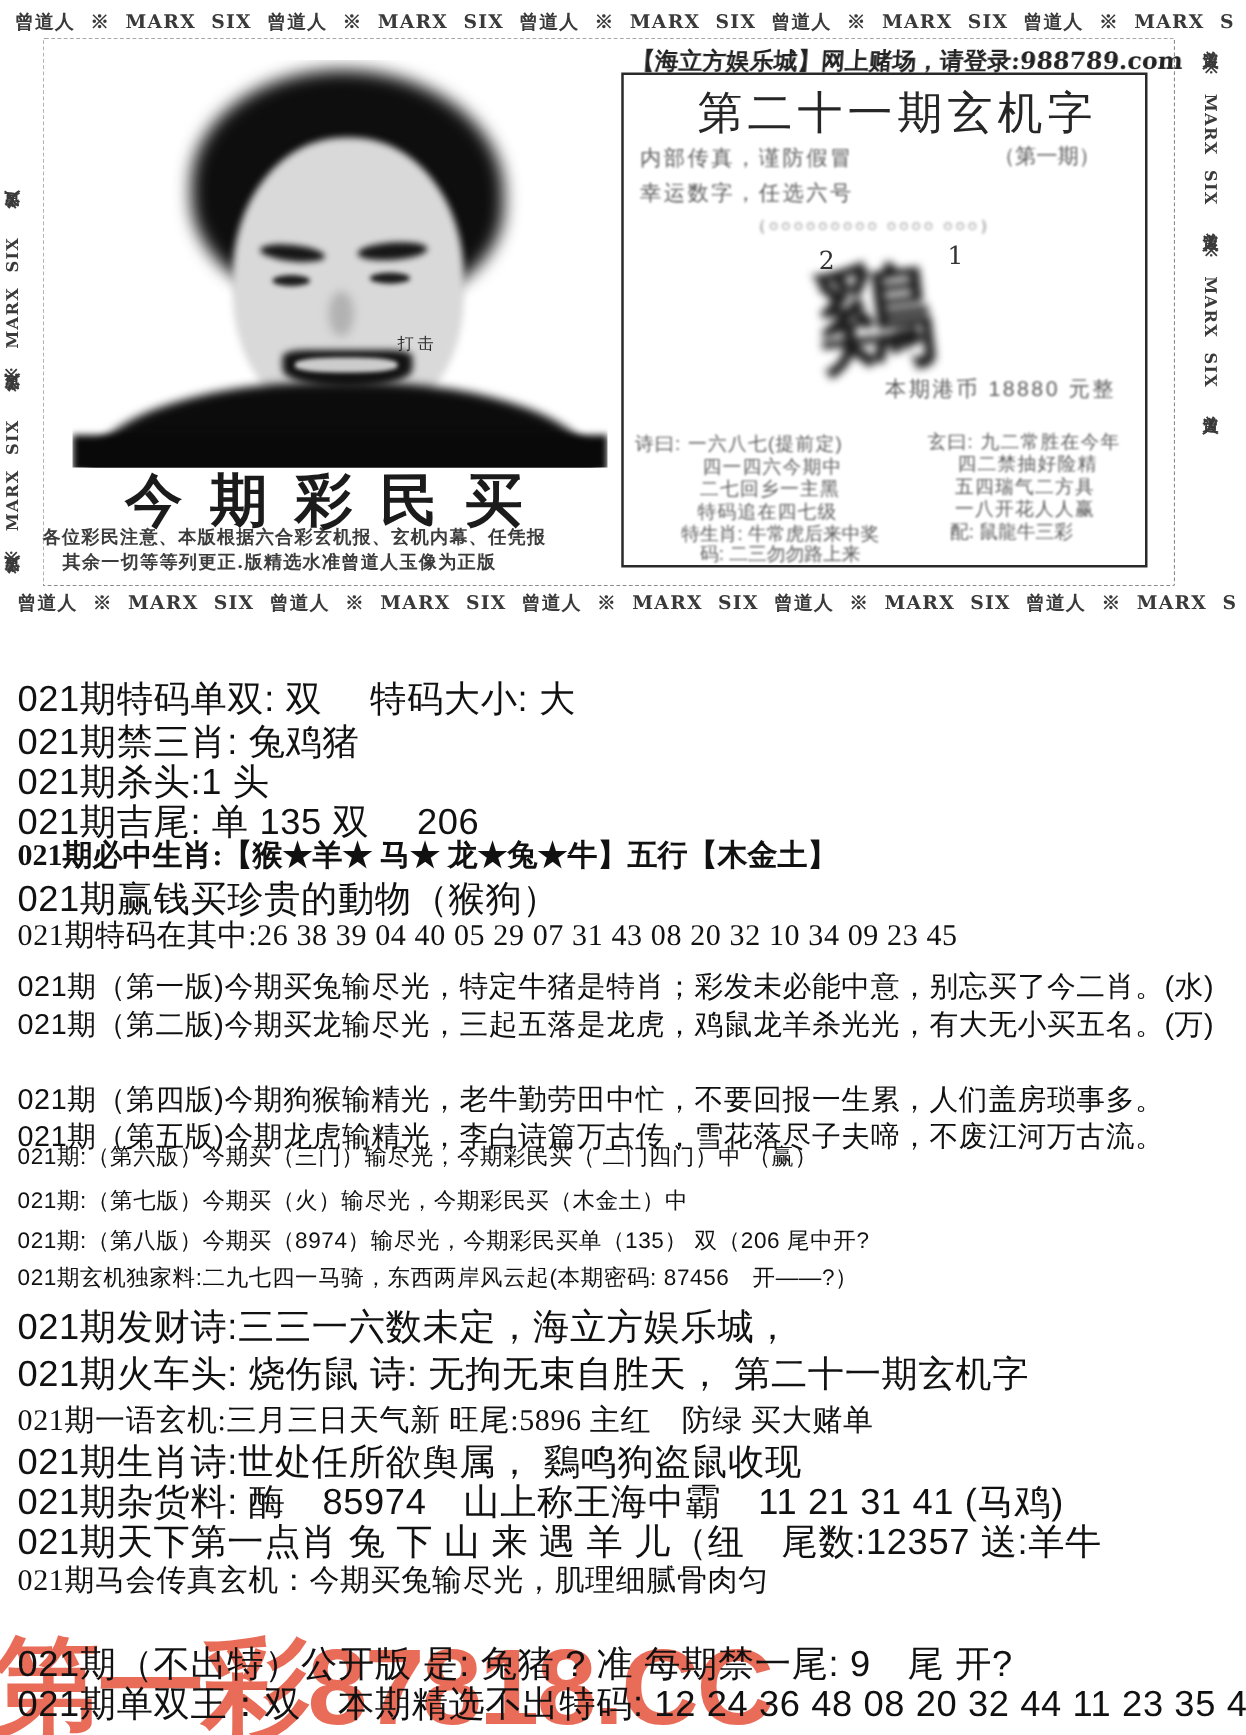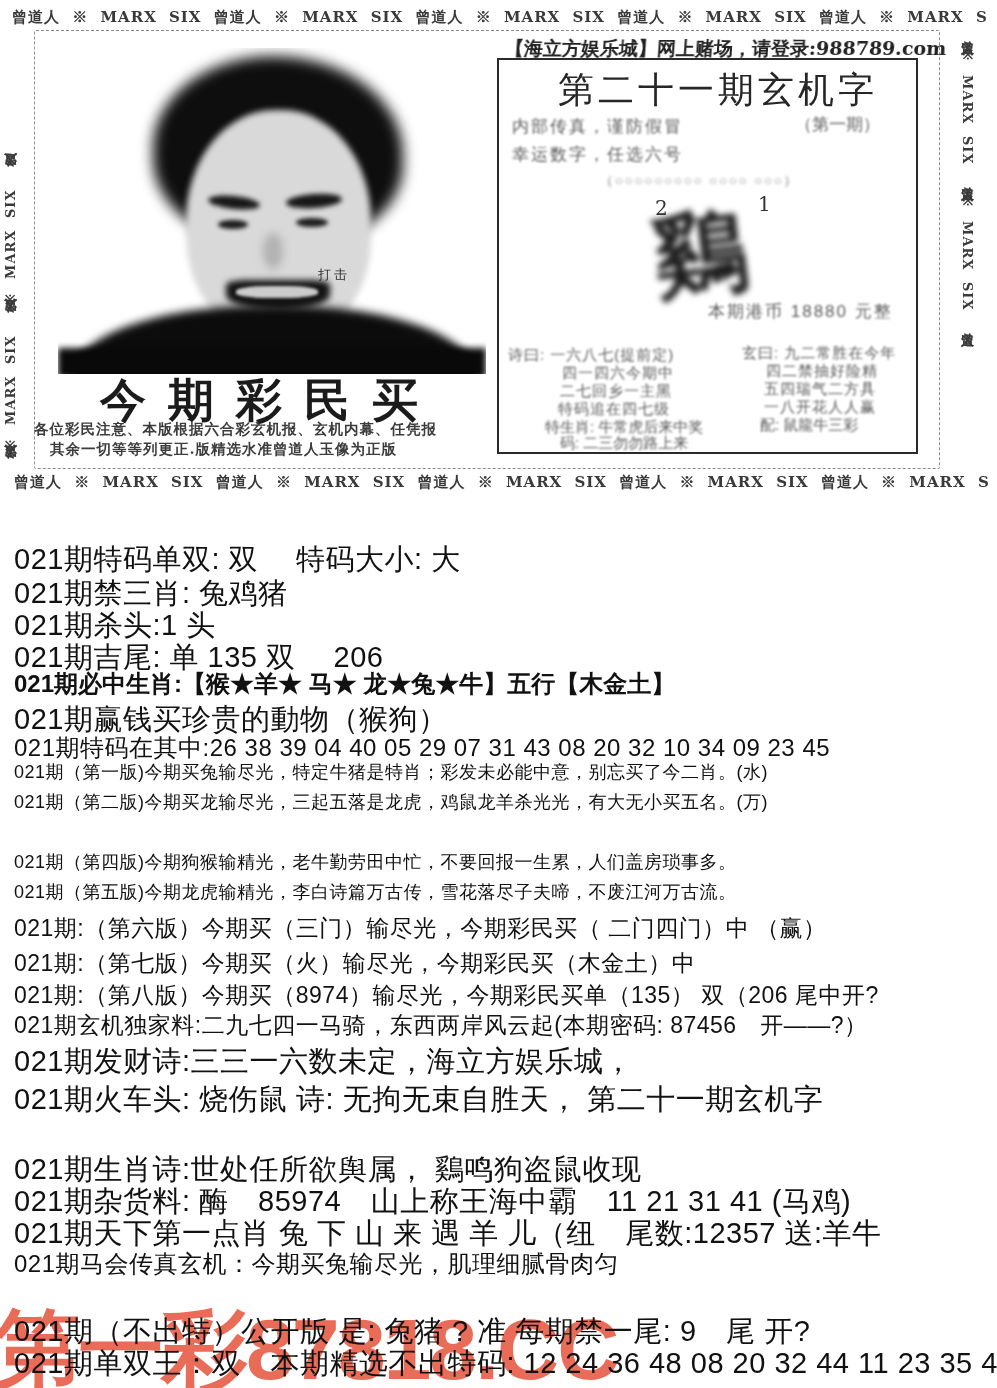--- a/index.html
+++ b/index.html
@@ -67,21 +67,21 @@
   .zodiac{left:655px;top:192px;font-size:92px;font-weight:bold;color:#1c1c1c;
     transform:rotate(-7deg);filter:blur(3.2px);}
   .prize{left:708px;top:300px;font-size:17px;letter-spacing:2px;}
   .verse{font-size:15px;letter-spacing:1px;}
   .vl0{left:508px;top:346px;} .vl1{left:562px;top:364px;} .vl2{left:560px;top:382px;} .vl3{left:558px;top:400px;}
   .vr0{left:742px;top:344px;} .vr1{left:766px;top:362px;} .vr2{left:764px;top:380px;} .vr3{left:764px;top:398px;}
   .foot1{left:545px;top:418px;font-size:15px;} .foot2{left:760px;top:416px;font-size:15px;} .foot3{left:560px;top:434px;font-size:15px;}
 
   
   .line{left:14px;z-index:2;color:#111;letter-spacing:.5px;filter:blur(.25px);}
-  .sz22{font-size:18px;} .sz23{font-size:23px;} .sz24{font-size:24px;} .sz25{font-size:29px;}
+  .sz22{font-size:23px;margin-top:14px;} .sz23{font-size:18px;} .sz24{font-size:24px;font-family:Liberation Serif, serif;} .sz25{font-size:29px;}
   .bold{font-weight:bold;letter-spacing:0;}
 
   
   .watermark{left:-6px;top:1292px;z-index:1;font-size:86px;font-weight:bold;
     font-family:"Liberation Sans", sans-serif;letter-spacing:-2px;opacity:.92;}
 </style>
 </head>
 <body>
 
 <div class="page">
@@ -145,20 +145,21 @@
   <div class="abs line sz22" style="top:760px">021期（第一版)今期买兔输尽光，特定牛猪是特肖；彩发未必能中意，别忘买了今二肖。(水)</div>
   <div class="abs line sz22" style="top:790px">021期（第二版)今期买龙输尽光，三起五落是龙虎，鸡鼠龙羊杀光光，有大无小买五名。(万)</div>
   <div class="abs line sz22" style="top:850px">021期（第四版)今期狗猴输精光，老牛勤劳田中忙，不要回报一生累，人们盖房琐事多。</div>
   <div class="abs line sz22" style="top:880px">021期（第五版)今期龙虎输精光，李白诗篇万古传，雪花落尽子夫啼，不废江河万古流。</div>
   <div class="abs line sz23" style="top:913px">021期:（第六版）今期买（三门）输尽光，今期彩民买（ 二门四门）中 （赢）</div>
   <div class="abs line sz23" style="top:948px">021期:（第七版）今期买（火）输尽光，今期彩民买（木金土）中</div>
   <div class="abs line sz23" style="top:980px">021期:（第八版）今期买（8974）输尽光，今期彩民买单（135） 双（206 尾中开?</div>
   <div class="abs line sz23" style="top:1010px">021期玄机独家料:二九七四一马骑，东西两岸风云起(本期密码: 87456　开——?）</div>
   <div class="abs line sz25" style="top:1042px">021期发财诗:三三一六数未定，海立方娱乐城，</div>
   <div class="abs line sz25" style="top:1080px">021期火车头: 烧伤鼠 诗: 无拘无束自胜天， 第二十一期玄机字</div>
+  <div class="abs line sz24" style="top:1120px">021期一语玄机:三月三日天气新 旺尾:5896 主红　防绿 买大赌单</div>
   <div class="abs line sz25" style="top:1150px">021期生肖诗:世处任所欲舆属， 鷄鸣狗盗鼠收现</div>
   <div class="abs line sz25" style="top:1182px">021期杂货料: 酶　85974　山上称王海中霸　11 21 31 41 (马鸡)</div>
   <div class="abs line sz25" style="top:1214px">021期天下第一点肖 兔 下 山 来 遇 羊 儿（纽　尾数:12357 送:羊牛</div>
   <div class="abs line sz24" style="top:1248px">021期马会传真玄机：今期买兔输尽光，肌理细腻骨肉匀</div>
   <div class="abs line sz25" style="top:1312px">021期（不出特）公开版 是: 兔猪 ? 准 每期禁一尾: 9　尾 开?</div>
   <div class="abs line sz25" style="top:1344px">021期单双王：双　本期精选不出特码: 12 24 36 48 08 20 32 44 11 23 35 47</div>
 
 </div>
 
 </body></html>

